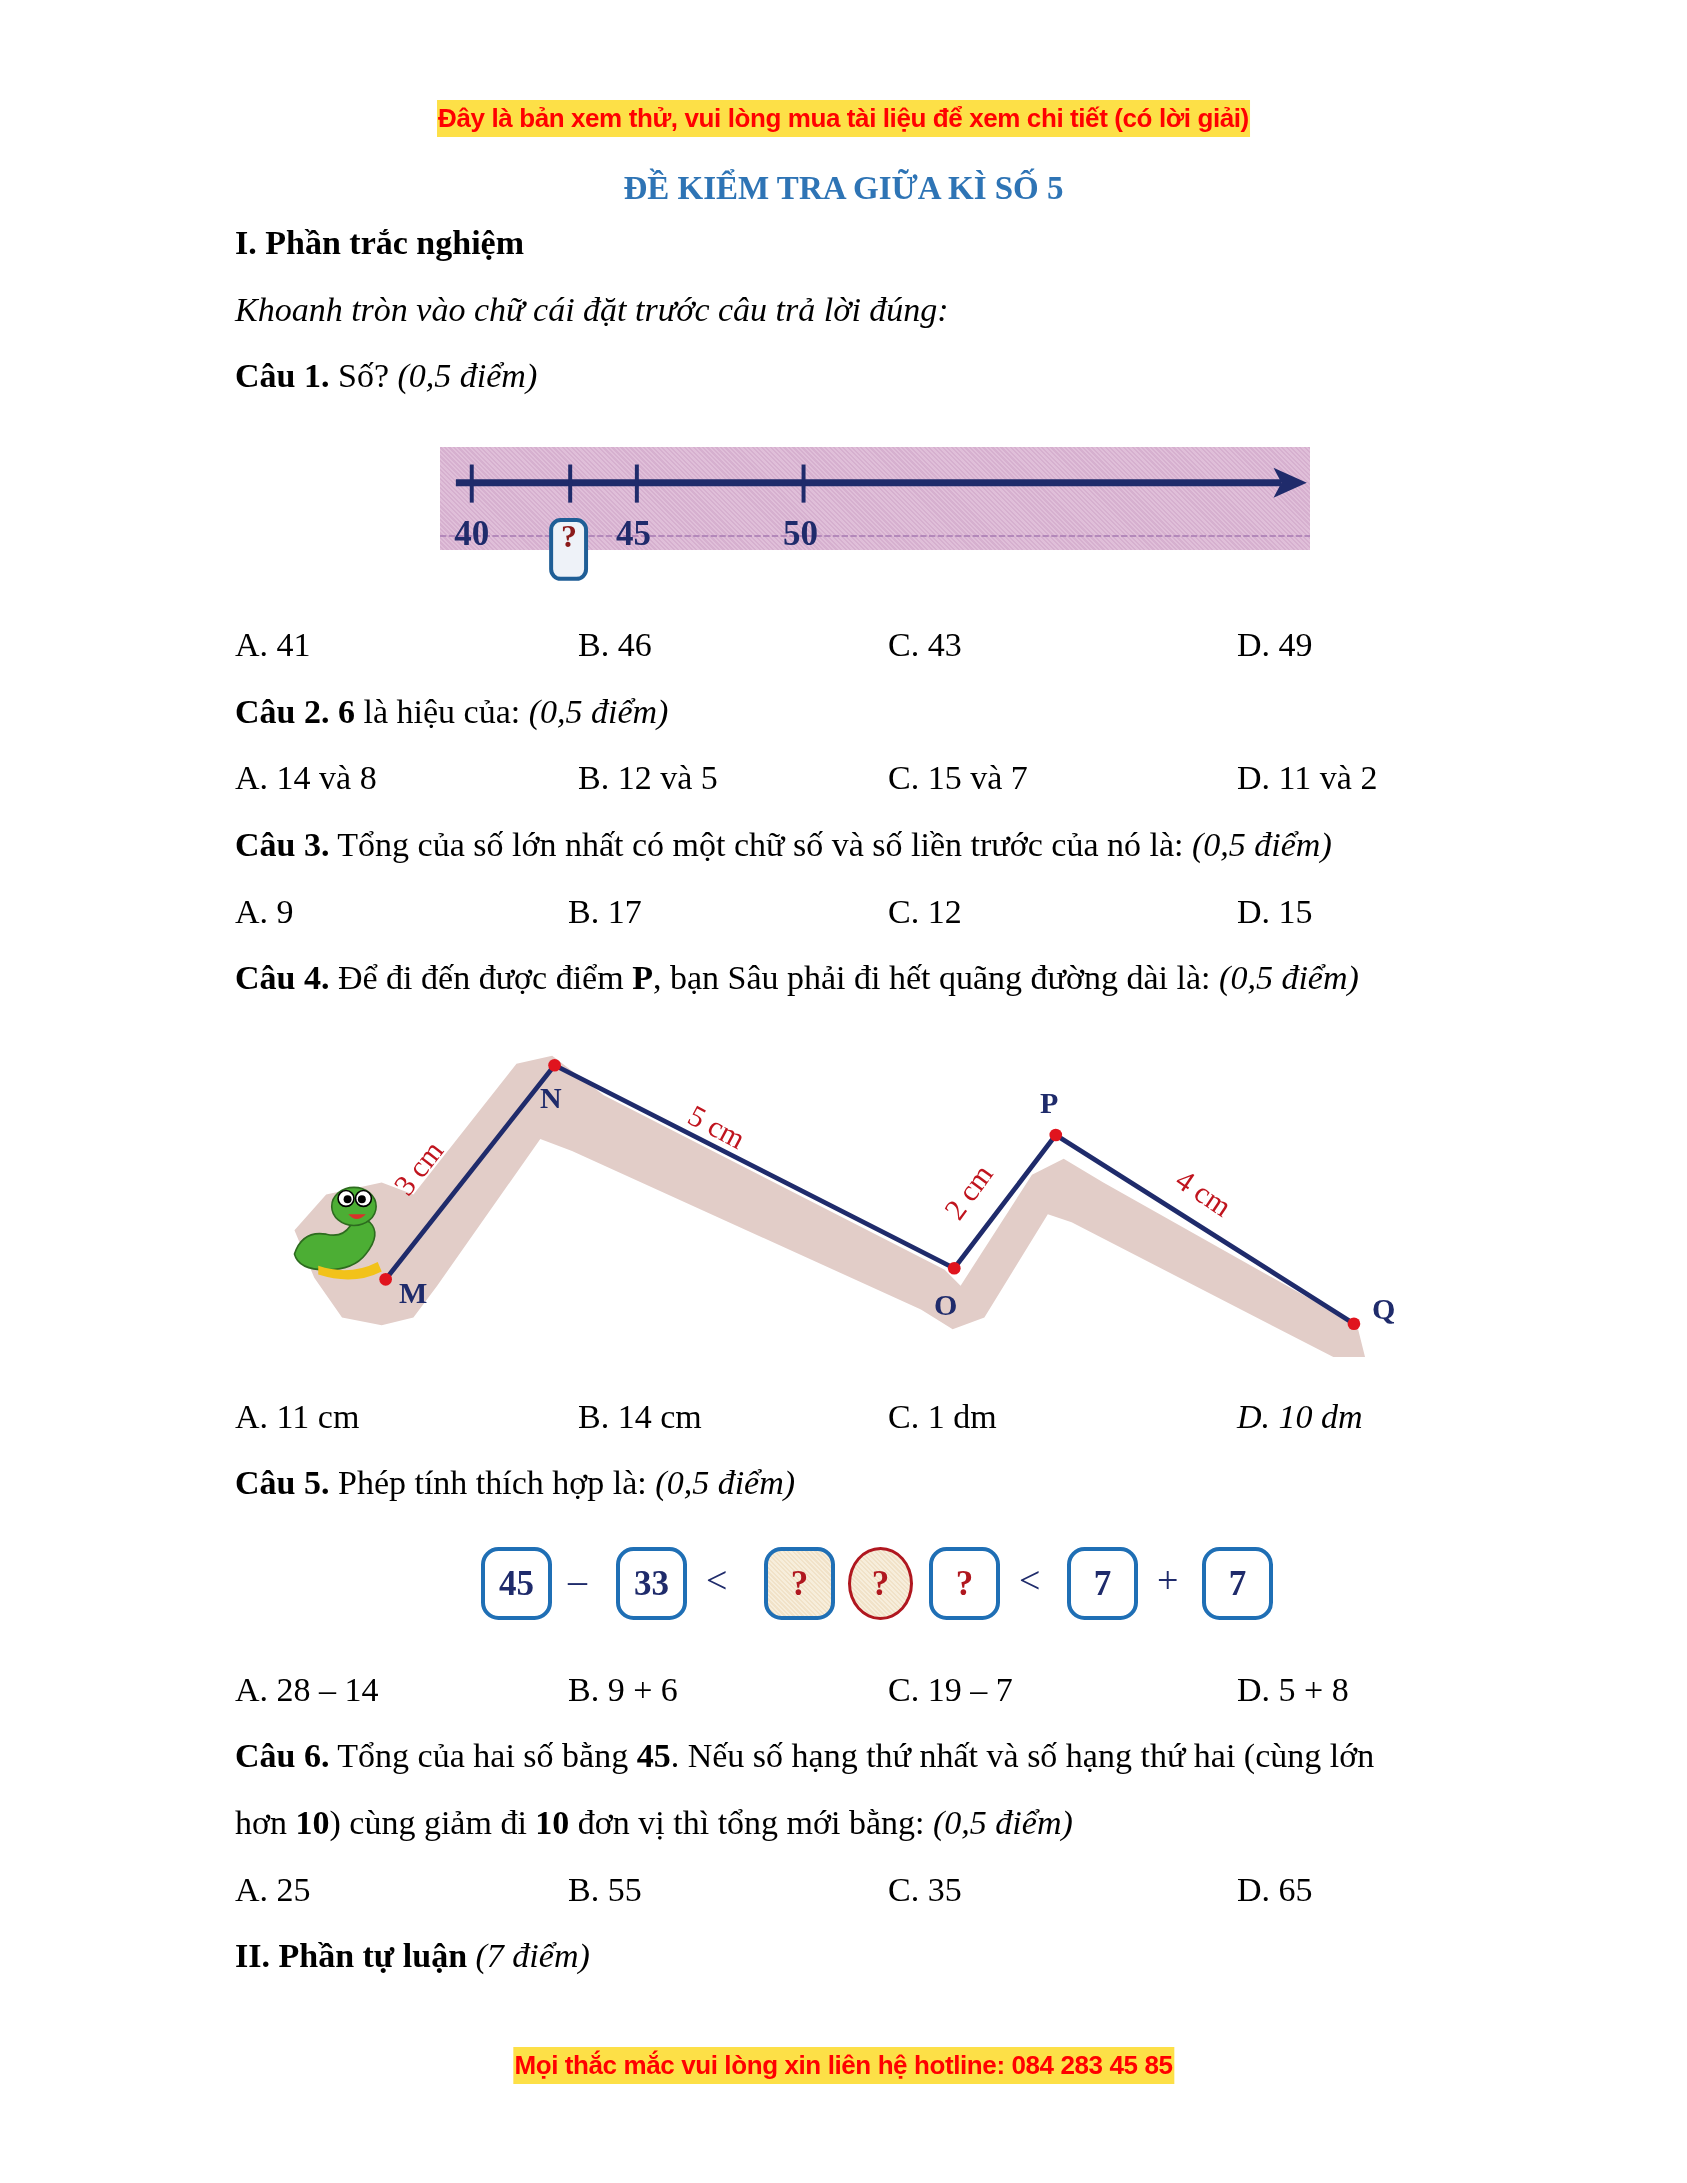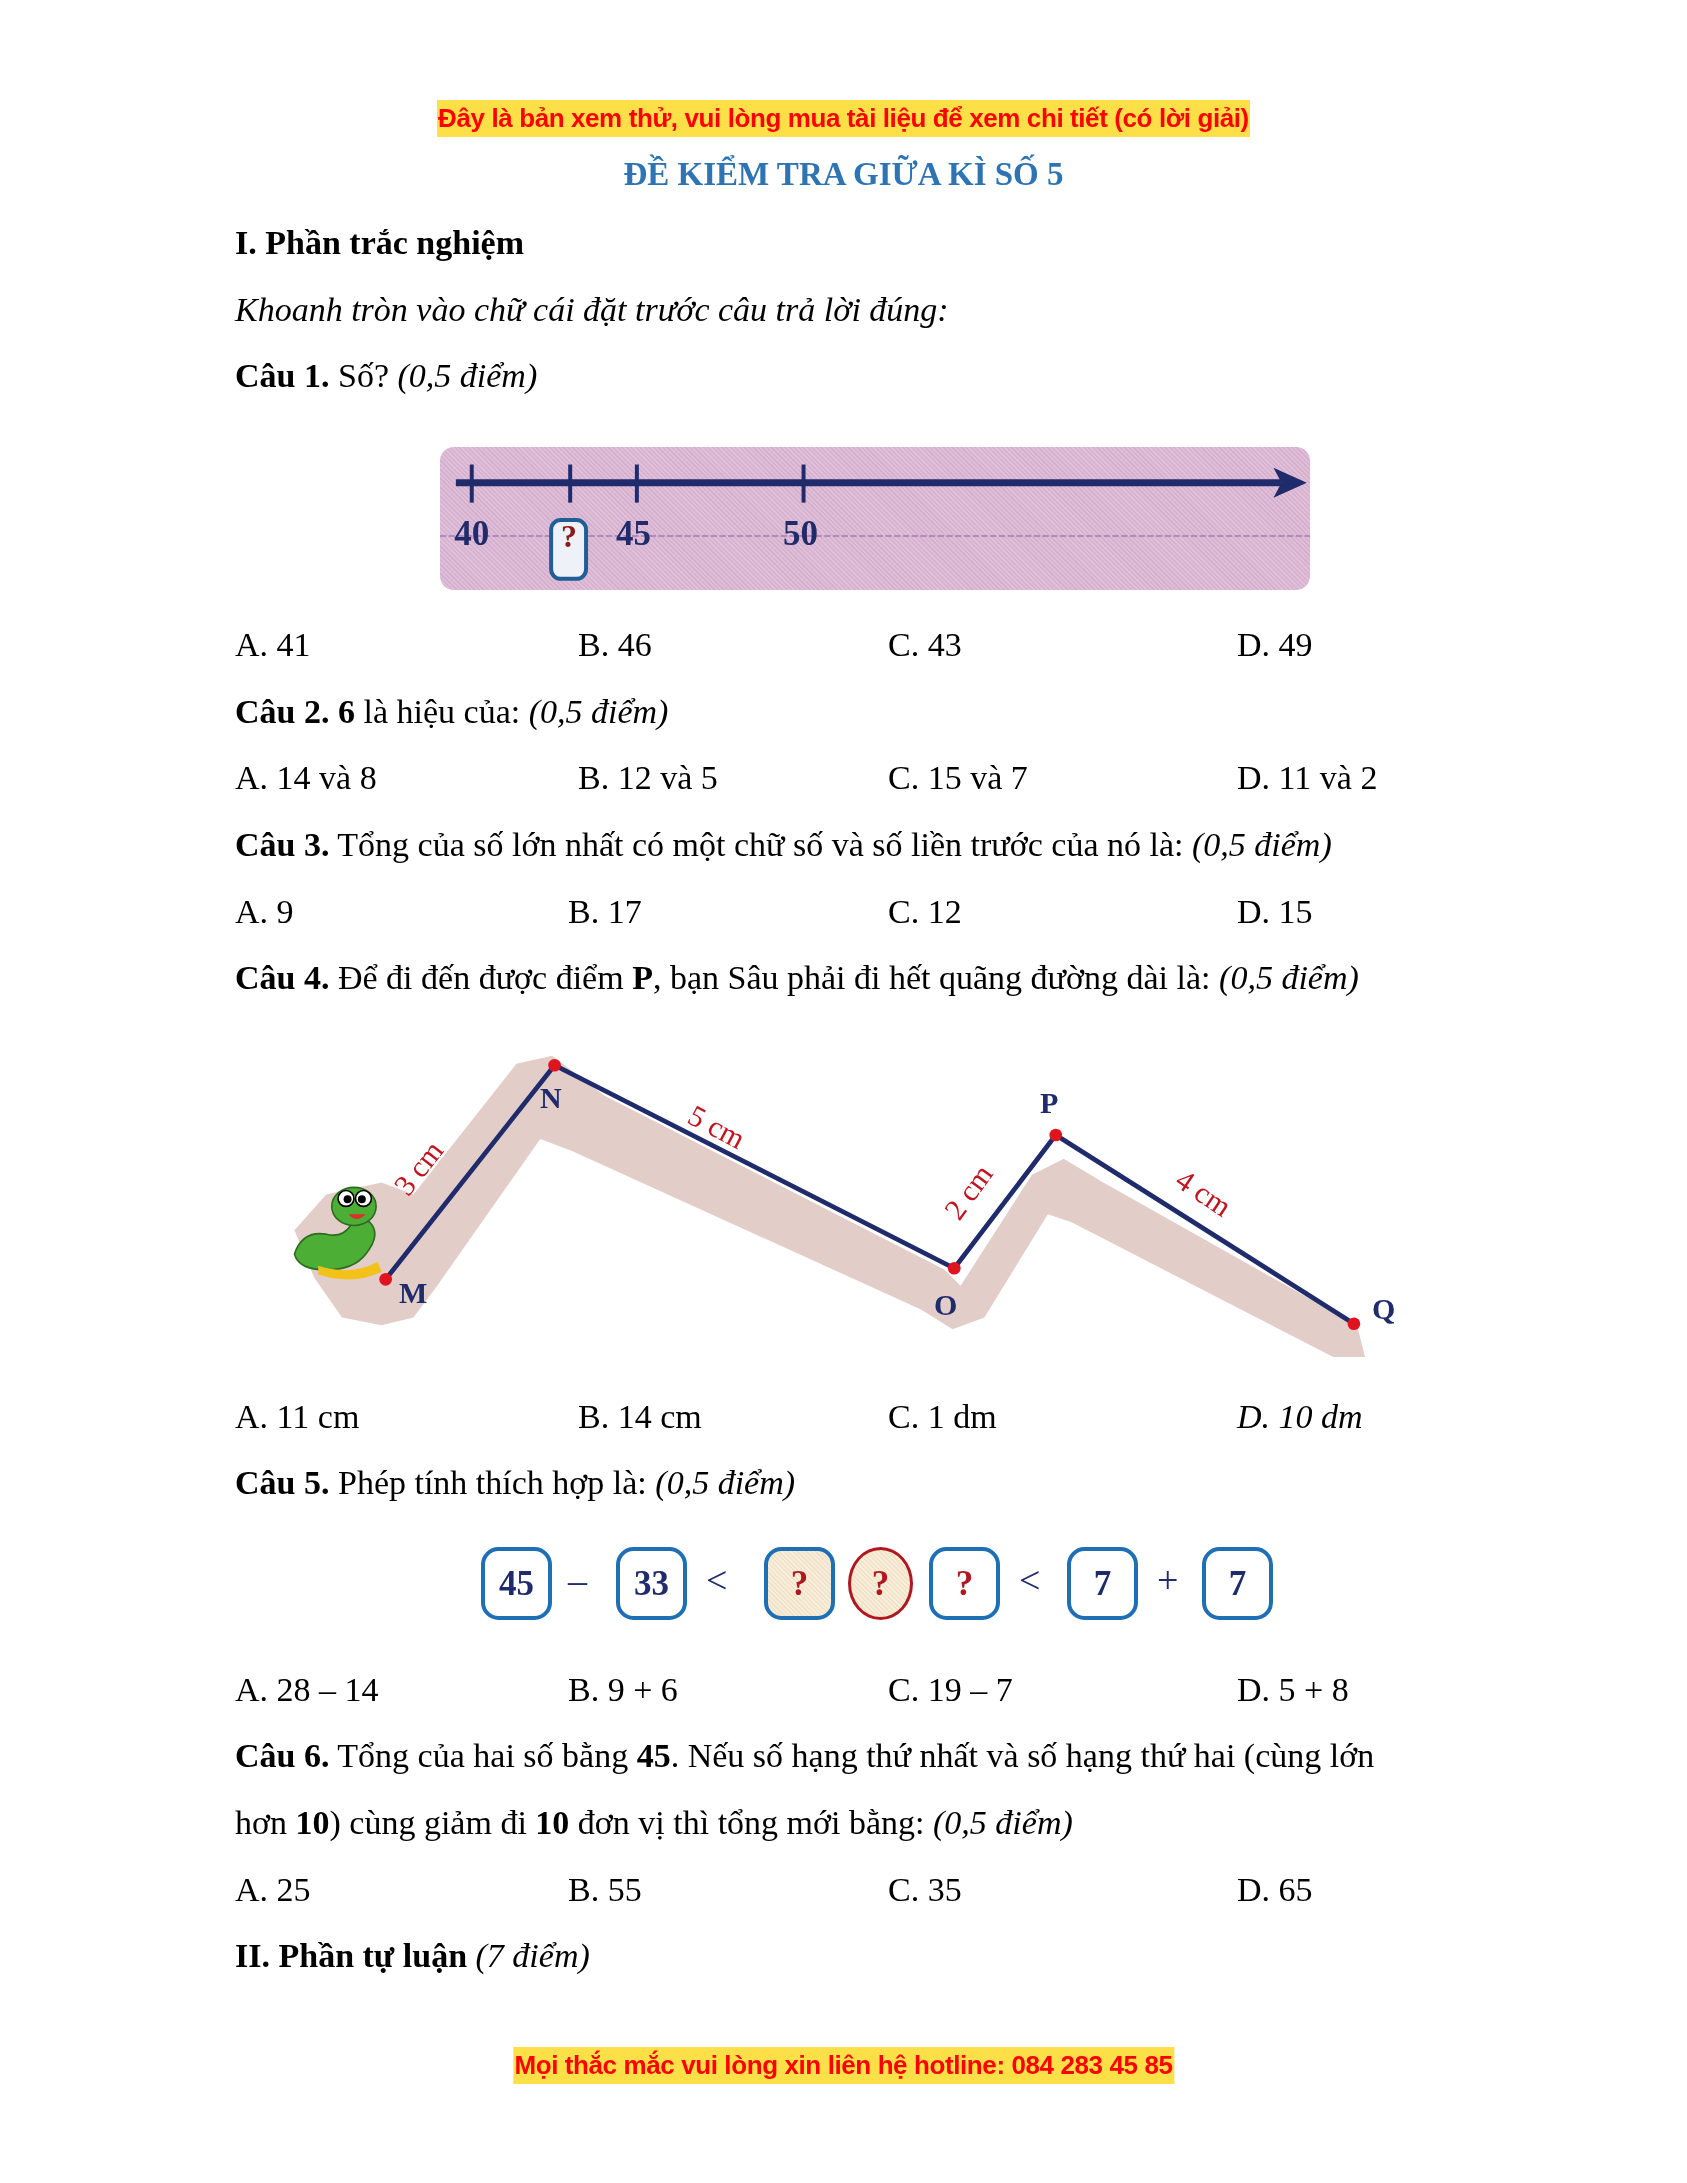--- a/index.html
+++ b/index.html
@@ -10,37 +10,36 @@
     position: absolute; left: 50%; transform: translateX(-50%);
     background: #fde047; color: #ff0000;
     font-family: "Liberation Sans", sans-serif; font-weight: bold;
     font-size: 26px; line-height: 37px; padding: 0 1.6px; white-space: nowrap;
     letter-spacing: -0.4px;
   }
   #top-banner { top: 100px; }
   #bottom-banner { top: 2047px; }
 
   .title {
-    position: absolute; top: 156px; left: 0; width: 100%; text-align: center;
+    position: absolute; top: 170px; left: 0; width: 100%; text-align: center;
     color: #2e74b5; font-weight: bold; font-size: 33px;
   }
 
   .line {
     position: absolute; left: 235px; font-size: 34px; line-height: 48px; white-space: nowrap;
   }
   .b { font-weight: bold; }
   .i { font-style: italic; }
 
   .opt { position: absolute; font-size: 34px; line-height: 48px; white-space: nowrap; }
 
   
   #numline {
-    position: absolute; left: 440px; top: 447px; width: 870px; height: 143px;
+    position: absolute; left: 440px; top: 447px; width: 870px; height: 103px;
     background: repeating-linear-gradient(45deg, #e0bfd9 0 1.6px, #d6b0cf 1.6px 3.2px);
-    border-radius: 14px;
   }
 
   
   #pathdiag { position: absolute; left: 278px; top: 1024px; width: 1159px; height: 341px; }
 
   
   #equation { position: absolute; left: 473px; top: 1547px; height: 79px; }
   .eqbox {
     position: absolute; top: 0; width: 71px; height: 73px; border: 4px solid #1f6fb5;
     border-radius: 17.5px; background: #fff; display: flex; align-items: center; justify-content: center;

